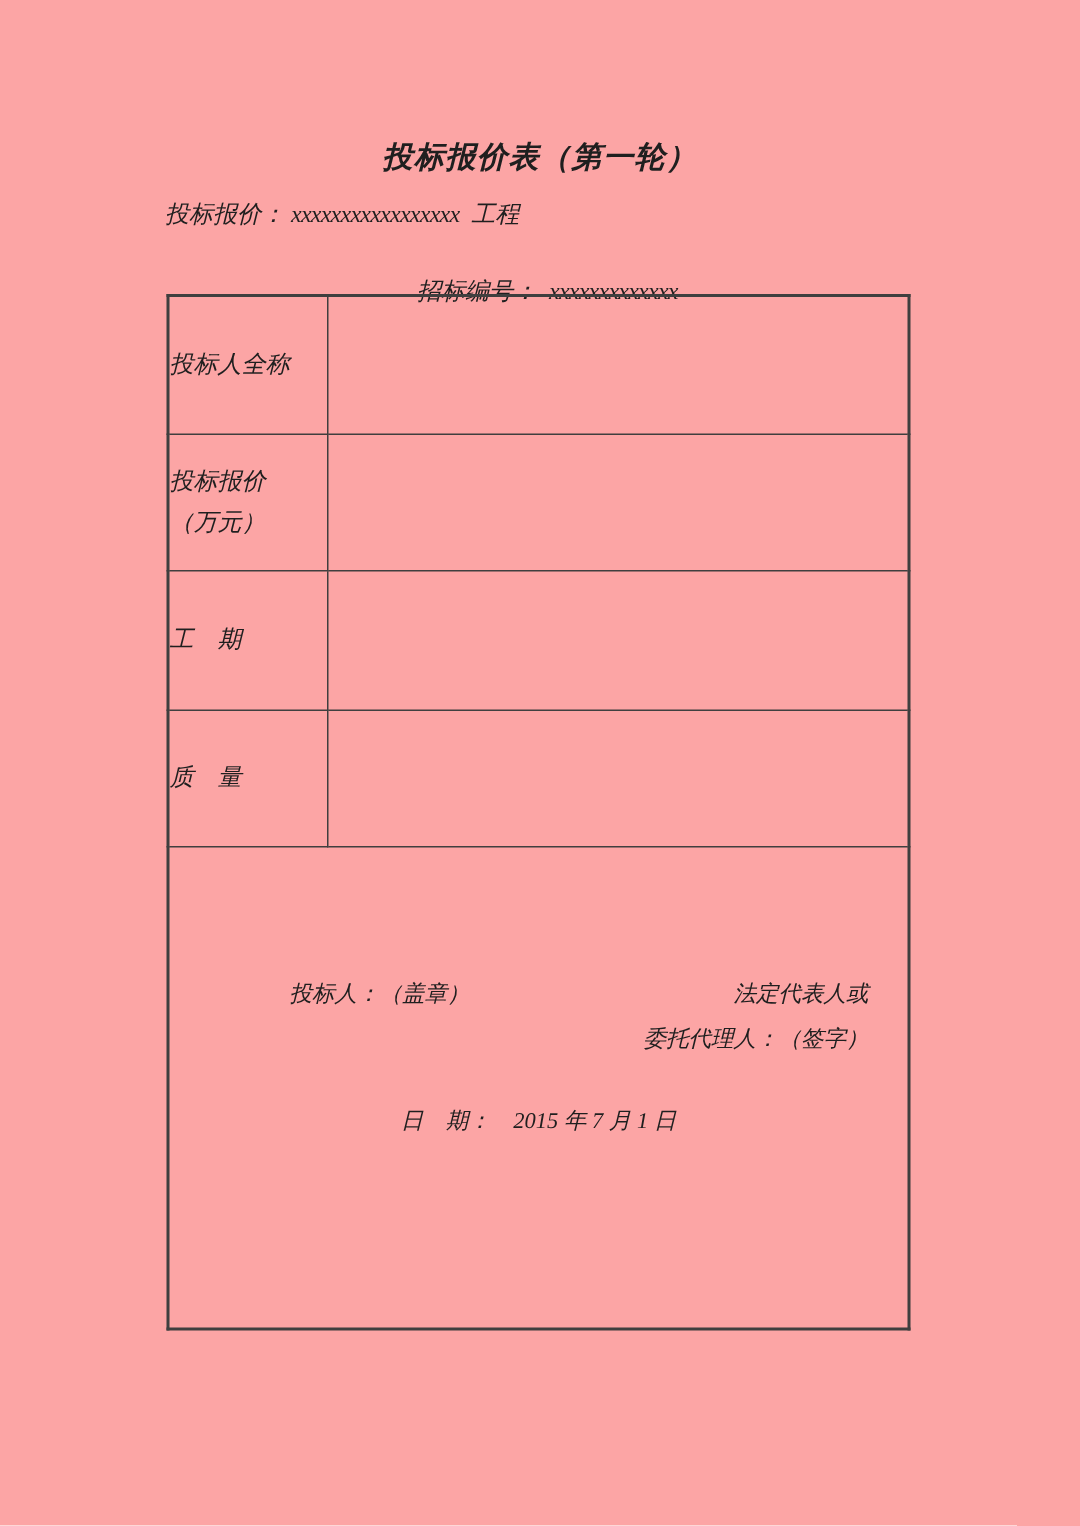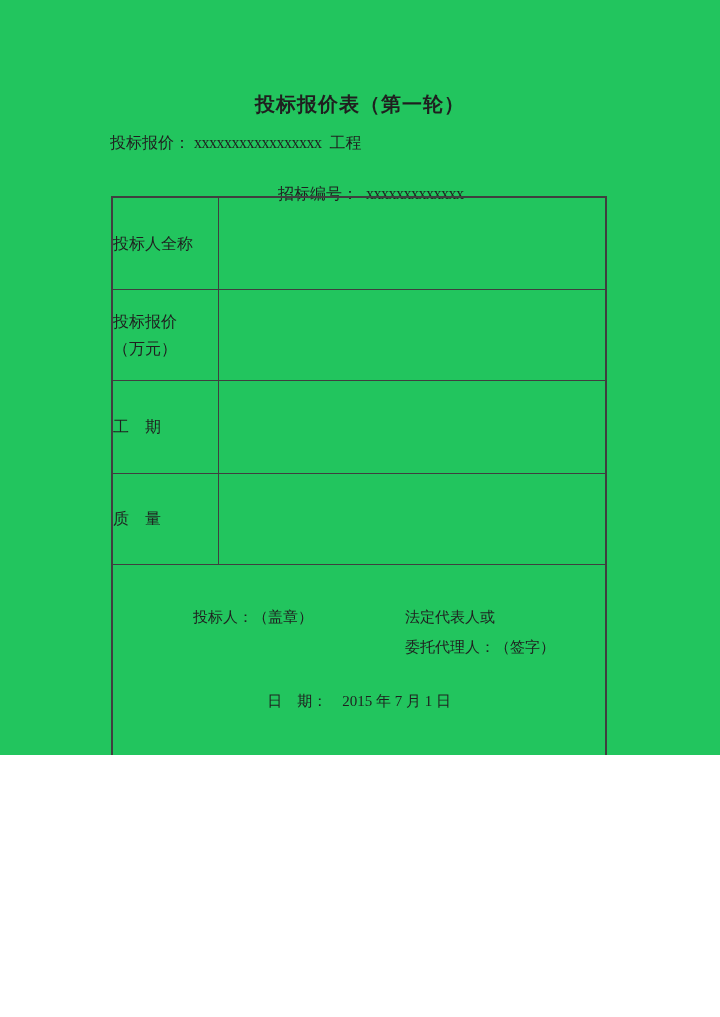--- a/index.html
+++ b/index.html
@@ -4,23 +4,24 @@
 <style>
   * { margin: 0; padding: 0; box-sizing: border-box; }
   html, body { background: #ffffff; }
   body {
     width: 720px; height: 1017px;
     font-family: "Liberation Serif", "DejaVu Serif", serif;
     color: #1f1f1f;
   }
   .page {
     position: relative;
-    width: 720px; height: 755px;
-    background: #22c55e;
+    width: 720px; height: 1017px;
+    background: #fca5a5;
     overflow: hidden;
+    font-style: italic;
   }
   .doc-title {
     position: absolute;
     top: 91px; left: 0;
     width: 100%;
     text-align: center;
     font-size: 20px;
     font-weight: bold;
     letter-spacing: 1px;
   }
@@ -57,32 +58,32 @@
     vertical-align: middle;
     line-height: 27px;
   }
   .value-cell { vertical-align: middle; }
   .row-name     { height: 92px; }
   .row-price    { height: 91px; }
   .row-duration { height: 93px; }
   .row-quality  { height: 91px; padding-left: 24px; }
   .row-sig      { height: 322px; }
   .sig-cell { vertical-align: top; }
-  .sig-inner { padding-top: 37px; }
+  .sig-inner { padding-top: 83px; }
   .sig-row {
     display: flex;
     align-items: flex-start;
     font-size: 15px;
     line-height: 30px;
   }
   .sig-bidder { margin-left: 80px; white-space: nowrap; }
   .sig-legal {
     margin-left: auto;
-    margin-right: 50px;
-    text-align: left;
+    margin-right: 26px;
+    text-align: right;
     white-space: nowrap;
   }
   .date-line {
     margin-top: 30px;
     text-align: center;
     font-size: 15px;
     white-space: nowrap;
   }
 </style>
 </head>

